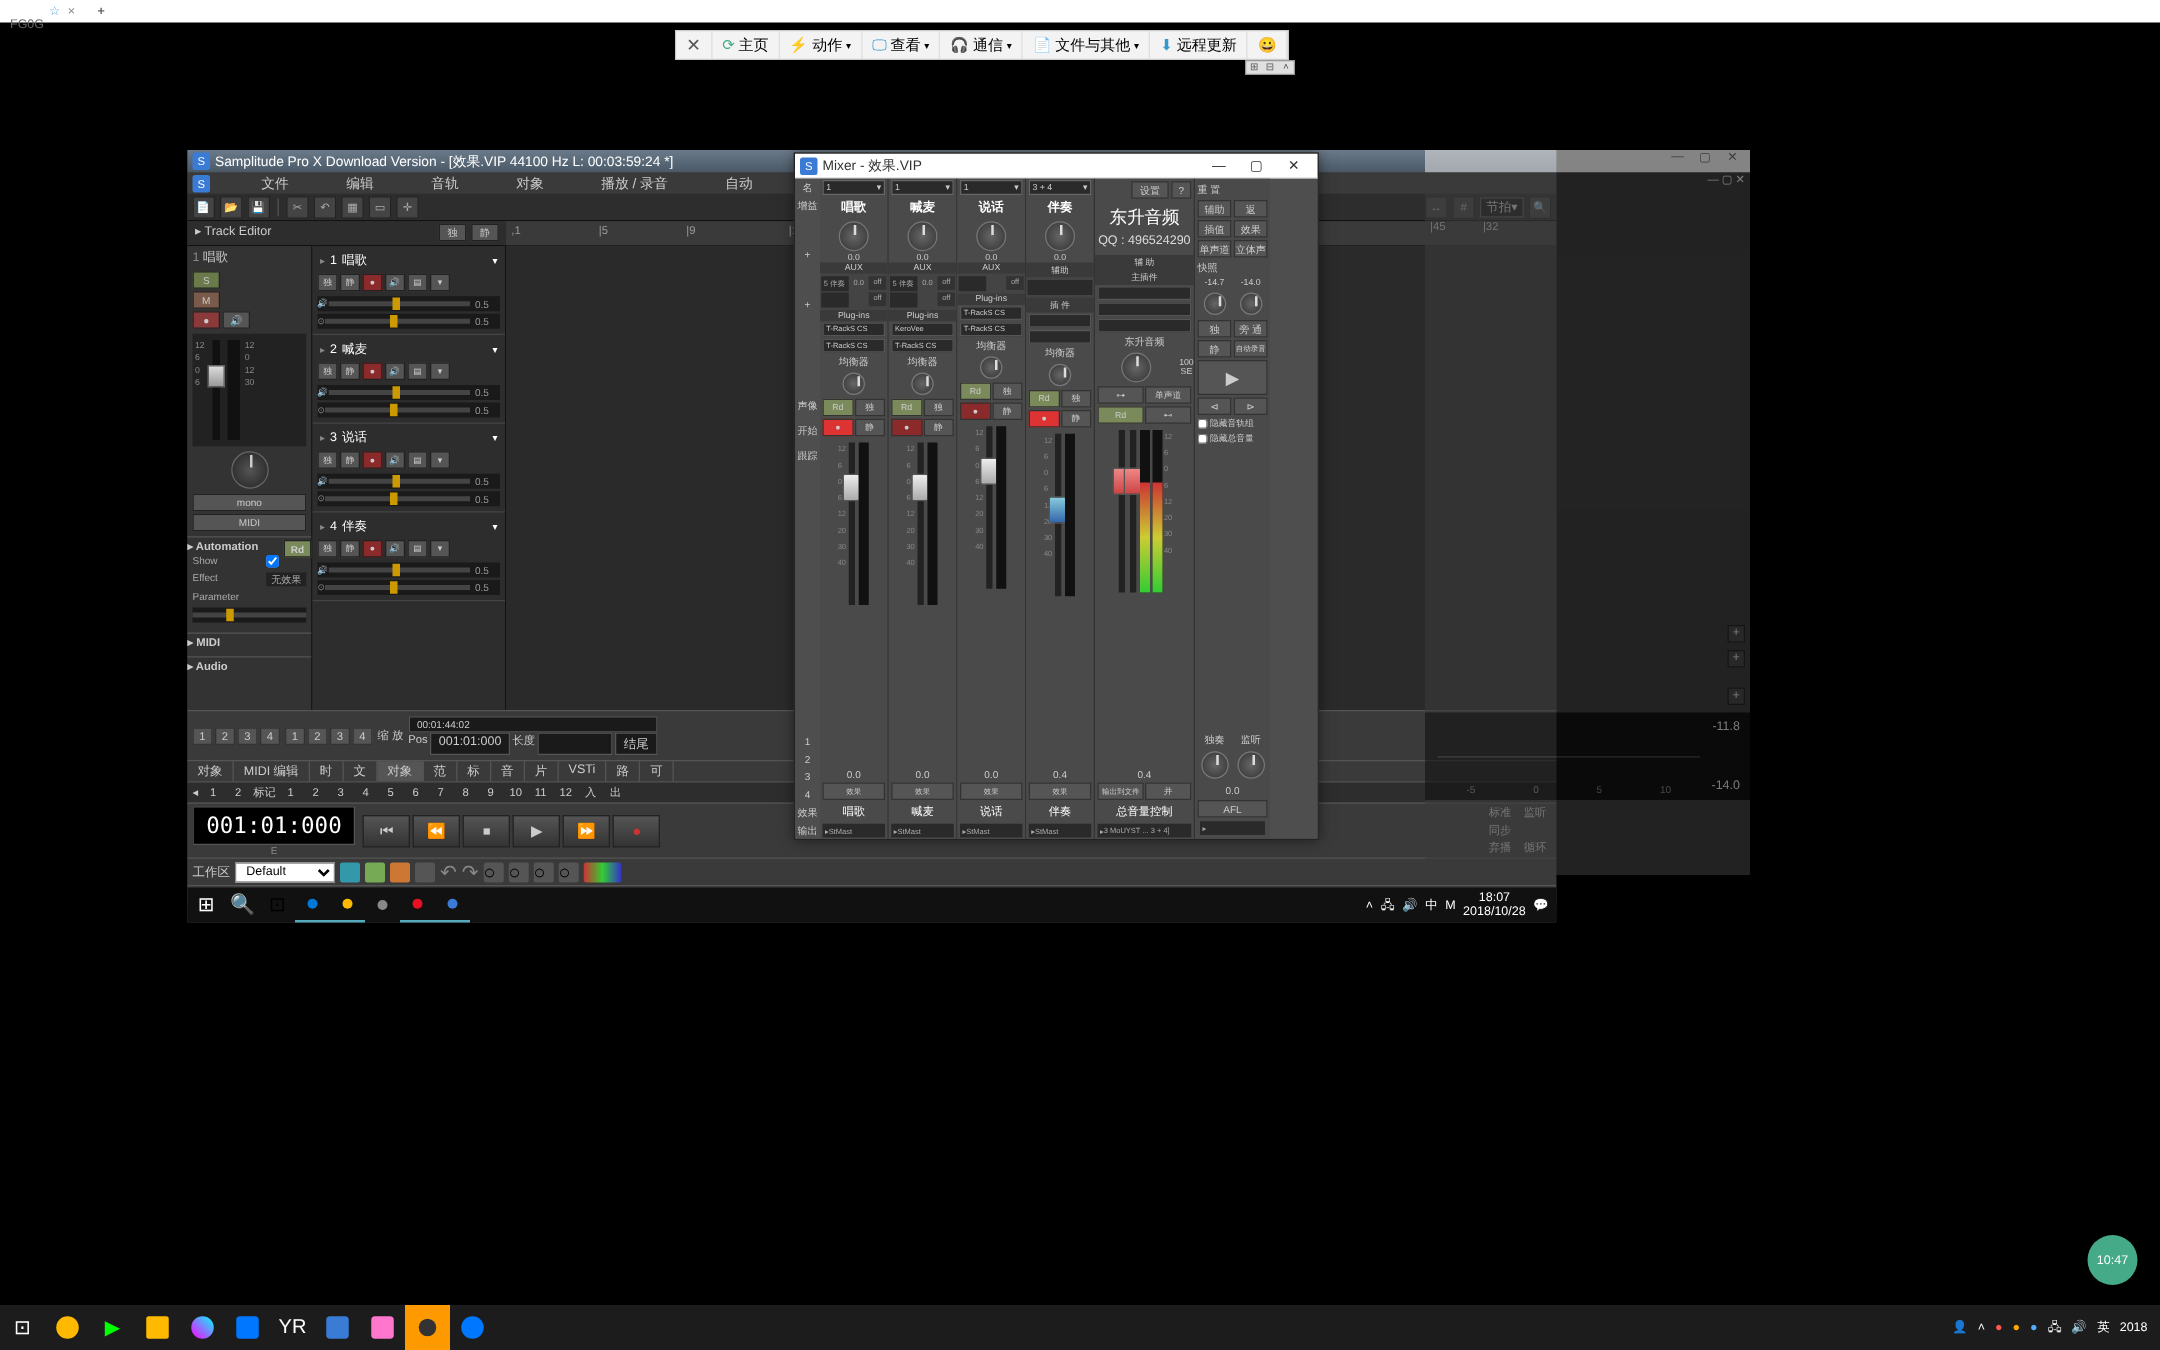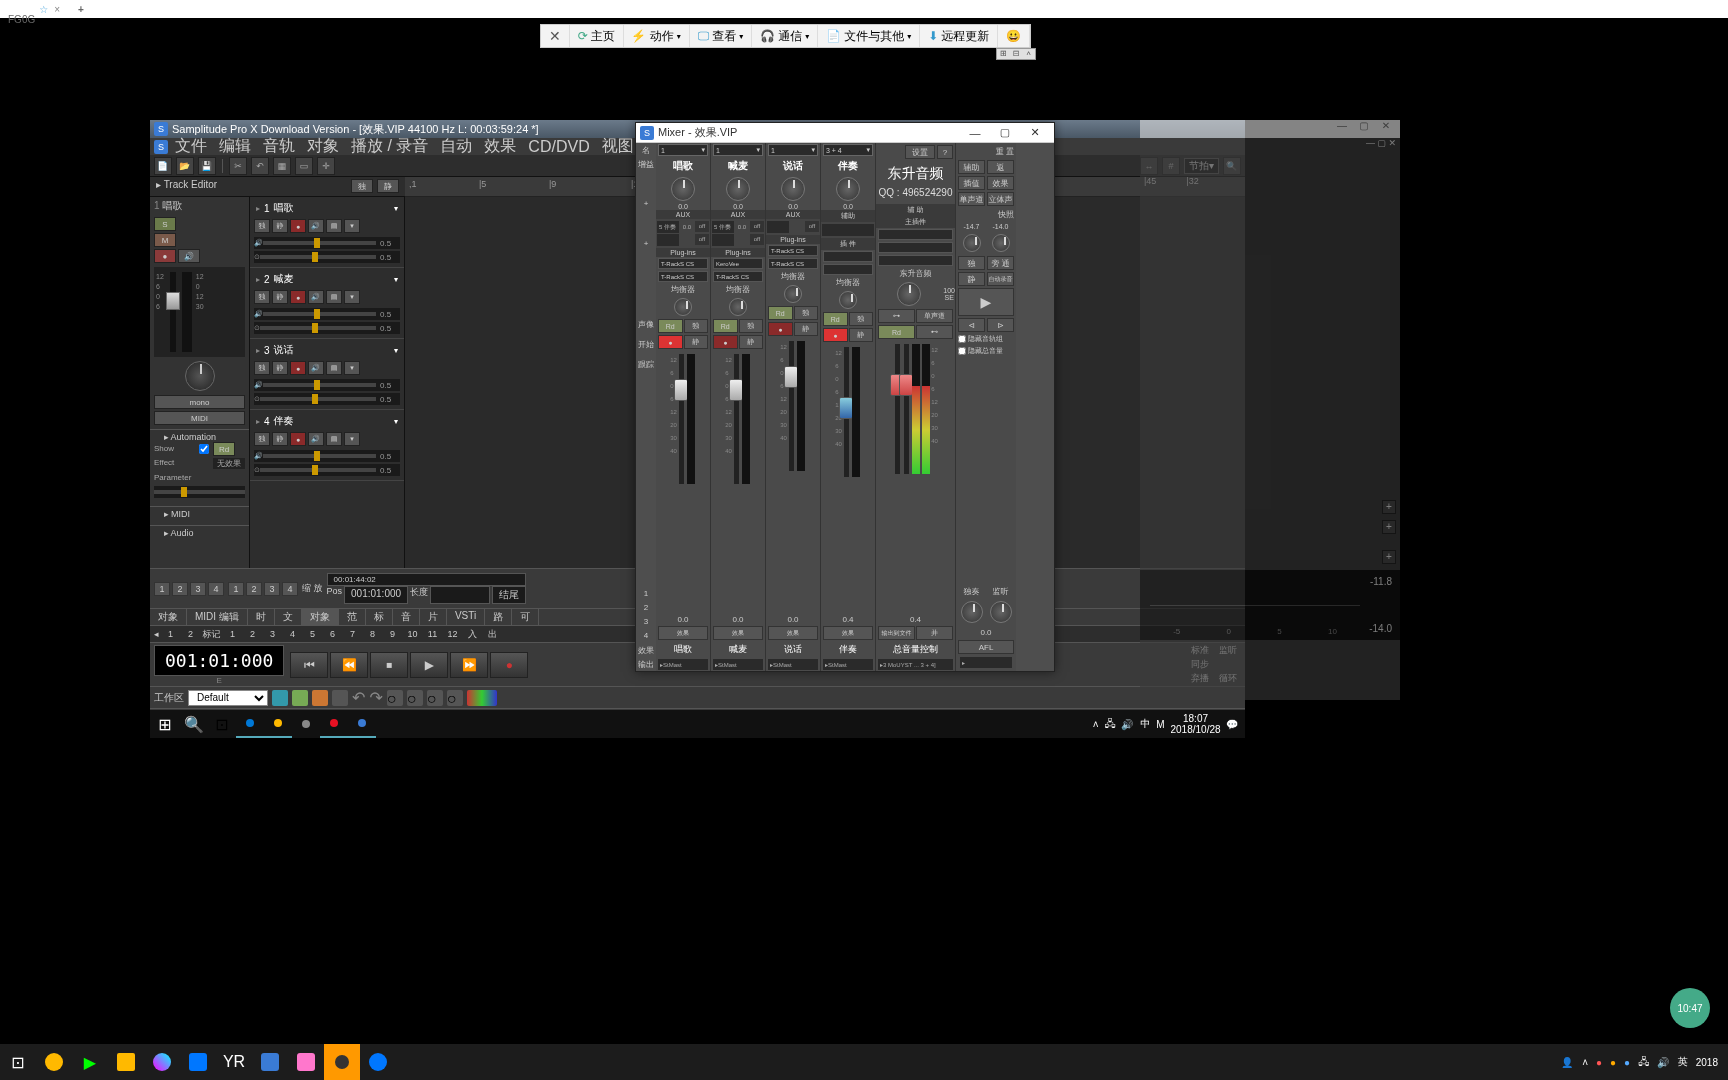--- a/index.html
+++ b/index.html
@@ -18,21 +18,21 @@
 .rt-small-handle span { flex:1; text-align:center; font-size:8px; color:#555; line-height:10px; }
 
 
 .inner-desktop { position:absolute; top:120px; left:150px; width:1095px; height:618px; background:#1a1a1a; }
 
 
 .daw-window { position:absolute; top:0; left:0; width:100%; height:100%; background:#3a3a3a; }
 .daw-titlebar { background:linear-gradient(#6b7a8a,#4a5866); height:18px; display:flex; align-items:center; padding:0 4px; font-size:11px; color:#fff; }
 .daw-titlebar .ico { width:14px; height:14px; background:#3a7bd5; border-radius:2px; margin-right:4px; display:flex; align-items:center; justify-content:center; font-size:9px; color:#fff; }
 .daw-menu { background:#3a3a3a; height:17px; display:flex; align-items:center; padding:0 4px; gap:2px; }
-.daw-menu .mi { font-size:16px; color:#ccc; padding:0 5px; cursor:pointer; }
+.daw-menu .mi { font-size:11px; color:#ccc; padding:0 5px; cursor:pointer;margin-left:34px; }
 .daw-toolbar { background:#2d2d2d; height:22px; display:flex; align-items:center; padding:0 4px; gap:4px; border-bottom:1px solid #111; }
 .tool-btn { width:18px; height:18px; background:#444; border:1px solid #222; display:flex; align-items:center; justify-content:center; font-size:9px; color:#aaa; cursor:pointer; }
 .tool-sep { width:1px; height:14px; background:#555; margin:0 2px; }
 .tool-field { height:16px; background:#1a1a1a; border:1px solid #555; color:#ccc; font-size:10px; padding:0 4px; display:flex; align-items:center; }
 .spacer { flex:1; }
 
 
 .ruler { position:absolute; top:57px; left:255px; right:0; height:20px; background:#3a3a3a; display:flex; font-size:9px; color:#999; border-bottom:1px solid #222; }
 .ruler .tick { position:absolute; top:2px; }
 
@@ -46,21 +46,21 @@
 .tp-btn.m { background:#7a5a4a; }
 .tp-btn.rec { background:#8a3a3a; }
 .tp-knob { width:30px; height:30px; border-radius:50%; background:radial-gradient(#555,#222); border:1px solid #666; margin:4px auto; position:relative; }
 .tp-knob::after { content:''; position:absolute; top:2px; left:14px; width:2px; height:10px; background:#ccc; }
 .tp-fader-box { height:90px; background:#222; margin:4px; position:relative; display:flex; }
 .tp-fader-track { width:6px; height:80px; background:#111; margin:5px 4px; position:relative; }
 .tp-fader-handle { position:absolute; top:20px; left:-4px; width:14px; height:18px; background:linear-gradient(#ddd,#999); border:1px solid #666; }
 .tp-meter { width:10px; height:80px; background:#111; margin:5px 2px; }
 .tp-scale { font-size:7px; color:#888; margin:5px 2px; line-height:10px; }
 .tp-sec { border-top:1px solid #555; margin-top:4px; padding:2px 0; }
-.tp-sec-title { font-size:9px; color:#ccc; padding:0 14px; }
+.tp-sec-title { font-size:9px; color:#ccc; padding:0 0;font-weight:bold; }
 
 
 .track-strips { position:absolute; top:77px; left:100px; width:155px; bottom:170px; background:#2d2d2d; border-right:1px solid #111; overflow:hidden; }
 .ts-strip { border-bottom:1px solid #444; padding:2px 0; }
 .ts-title { font-size:10px; color:#fff; padding:2px 6px; display:flex; align-items:center; gap:4px; }
 .ts-title .arrow { font-size:8px; color:#888; }
 .ts-ctrl-row { display:flex; gap:2px; padding:2px 4px; }
 .ts-sm-btn { width:16px; height:14px; background:#555; border:1px solid #222; font-size:7px; color:#ccc; display:flex; align-items:center; justify-content:center; }
 .ts-sm-btn.rec { background:#8a2a2a; }
 .ts-slider { height:12px; background:#1a1a1a; margin:2px 4px; position:relative; display:flex; align-items:center; }
@@ -147,21 +147,21 @@
 .ms-meter { width:8px; height:130px; background:#111; margin:0 1px; position:relative; }
 .ms-meter-fill { position:absolute; bottom:0; left:0; right:0; background:linear-gradient(to top,#3c3,#cc3,#c33); }
 .ms-scale { font-size:6px; color:#888; line-height:13px; }
 .ms-db { font-size:8px; color:#ccc; text-align:center; padding:1px 0; }
 .ms-bottom-name { font-size:9px; color:#fff; text-align:center; padding:2px 0; }
 .ms-output { height:11px; background:#2a2a2a; font-size:6px; color:#aaa; margin:1px 2px; display:flex; align-items:center; padding:0 2px; }
 
 .mixer-master { width:80px; background:#4a4a4a; border-right:1px solid #333; display:flex; flex-direction:column; }
 .mixer-side { width:60px; background:#4a4a4a; display:flex; flex-direction:column; padding:2px; gap:2px; }
 .side-btn { height:14px; background:#555; border:1px solid #333; font-size:8px; color:#ccc; display:flex; align-items:center; justify-content:center; cursor:pointer; }
-.side-head { font-size:8px; color:#ccc; text-align:right; padding:1px 0; }
+.side-head { font-size:8px; color:#ccc; text-align:left; padding:1px 0; }
 .brand { font-size:14px; color:#fff; text-align:center; padding:4px; }
 .brand-sub { font-size:10px; color:#ddd; text-align:center; }
 
 
 .bg-window { position:absolute; top:0; left:990px; width:260px; height:580px; background:#3a3a3a; opacity:0.6; z-index:5; }
 .bg-window .tb { height:18px; background:#ddd; display:flex; justify-content:flex-end; gap:2px; padding:0 4px; }
 .bg-window .wb { width:20px; text-align:center; font-size:10px; color:#666; }
 
 
 .outer-taskbar { position:absolute; bottom:0; left:0; right:0; height:36px; background:#1c1c1c; display:flex; align-items:center; }

